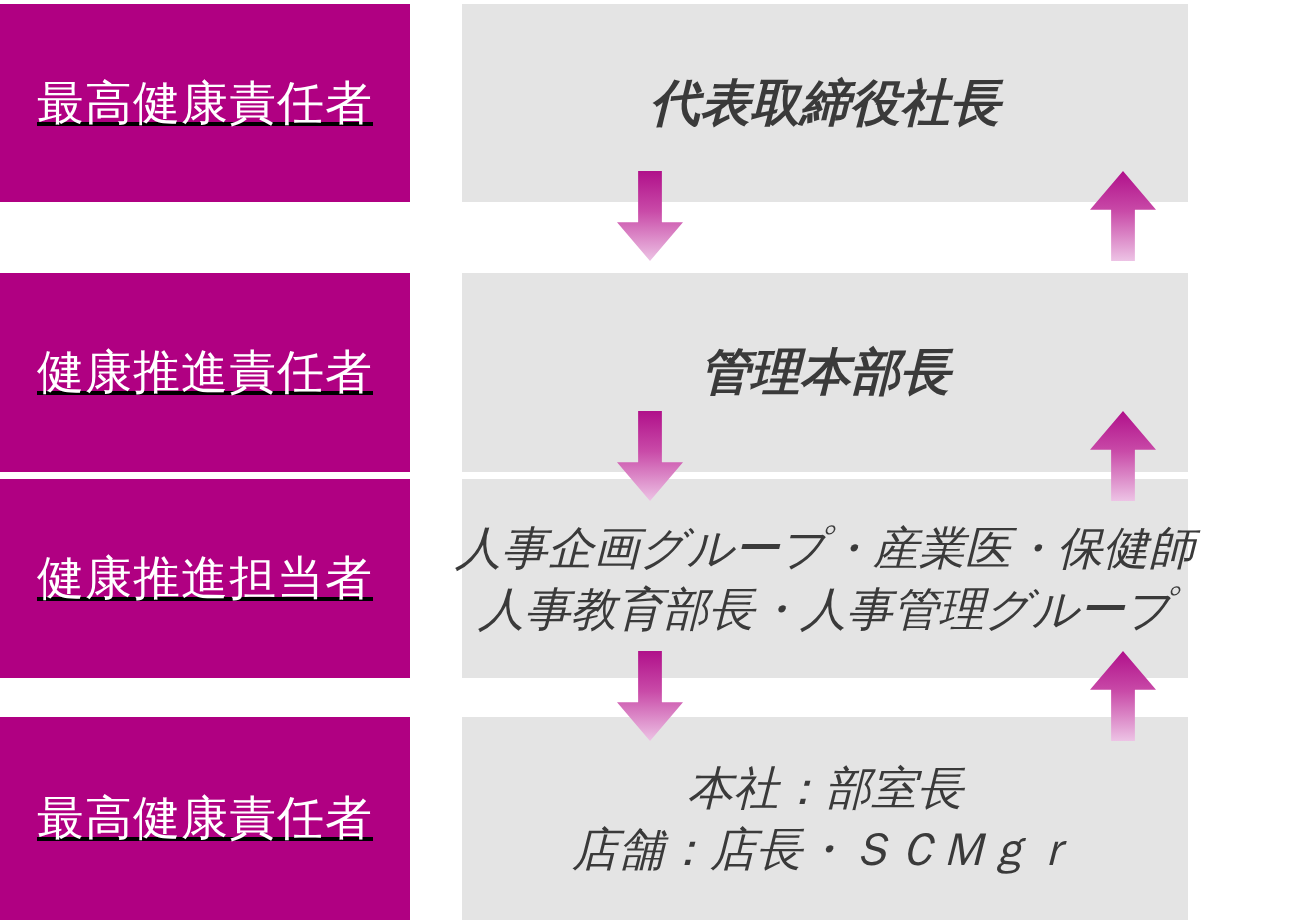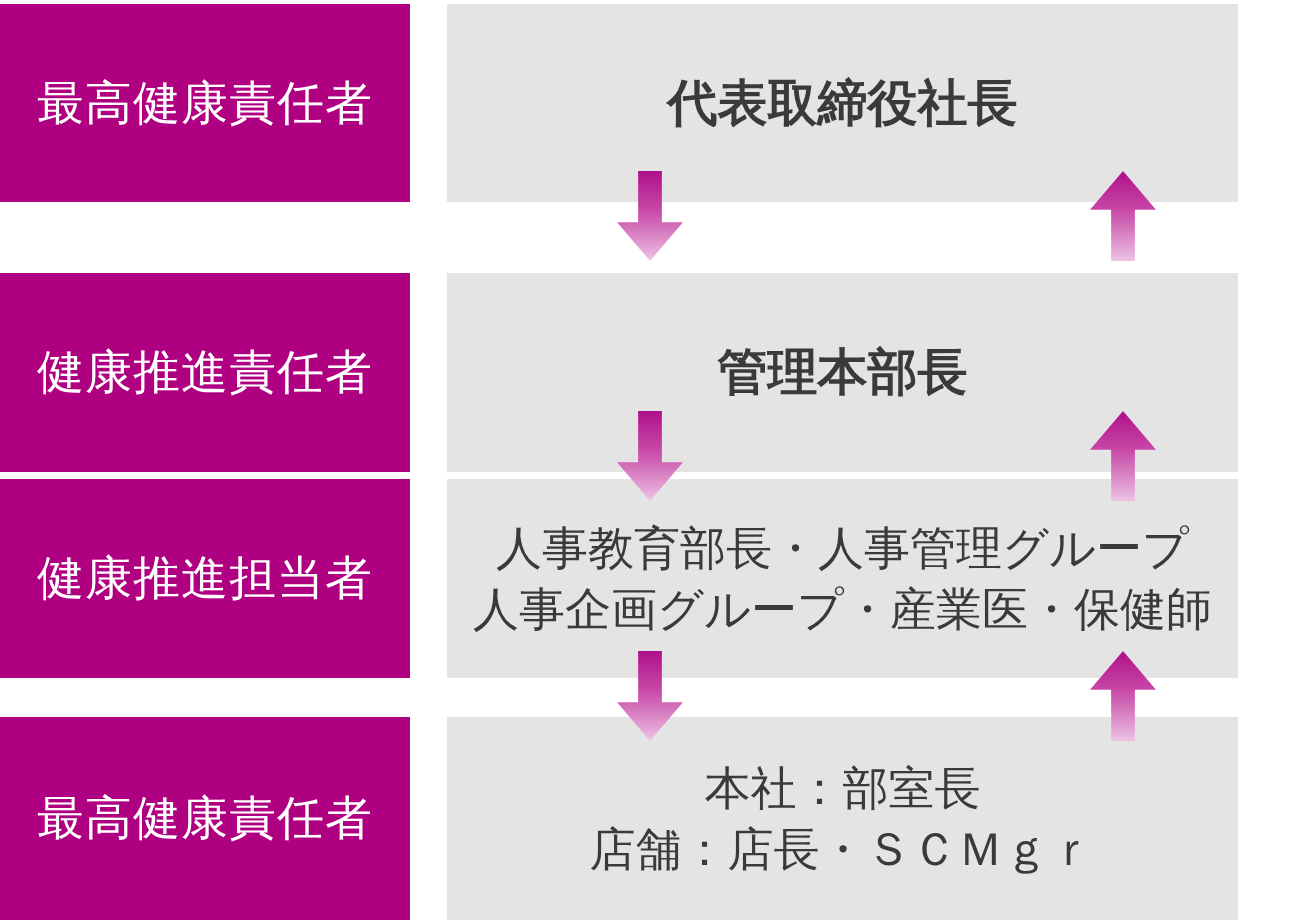--- a/index.html
+++ b/index.html
@@ -7,34 +7,35 @@
   .canvas {
     position:relative;
     width:1300px; height:920px;
     background:#ffffff;
     overflow:hidden;
   }
   .role-box {
     position:absolute;
     left:0; width:410px;
     background:#B00082;
-    display:flex; align-items:center; justify-content:center;
+    display:flex; align-items:center; justify-content:center;text-decoration:underline;
   }
   .role-box .label {
     color:#ffffff;
     font-size:47px;
     letter-spacing:1px;
     white-space:nowrap;
   }
   .body-box {
     position:absolute;
-    left:447px; width:791px;
+    left:462px; width:726px;
     background:#E4E4E4;
     display:flex; flex-direction:column; align-items:center; justify-content:center;
     text-align:center;
+    font-style:italic;
   }
   .body-box .line {
     color:#3A3A3A;
     font-size:46px;
     line-height:61px;
     white-space:nowrap;
   }
   .body-box.bold .line {
     font-weight:bold;
     font-size:50px;
@@ -78,22 +79,22 @@
     <span class="label">健康推進責任者</span>
   </div>
   <div class="body-box bold r2">
     <span class="line">管理本部長</span>
   </div>
 
   <div class="role-box r3">
     <span class="label">健康推進担当者</span>
   </div>
   <div class="body-box r3">
+    <span class="line">人事企画グループ・産業医・保健師</span>
     <span class="line">人事教育部長・人事管理グループ</span>
-    <span class="line">人事企画グループ・産業医・保健師</span>
   </div>
 
   <div class="role-box r4">
     <span class="label">最高健康責任者</span>
   </div>
   <div class="body-box r4">
     <span class="line">本社：部室長</span>
     <span class="line">店舗：店長・ＳＣＭｇｒ</span>
   </div>
 

